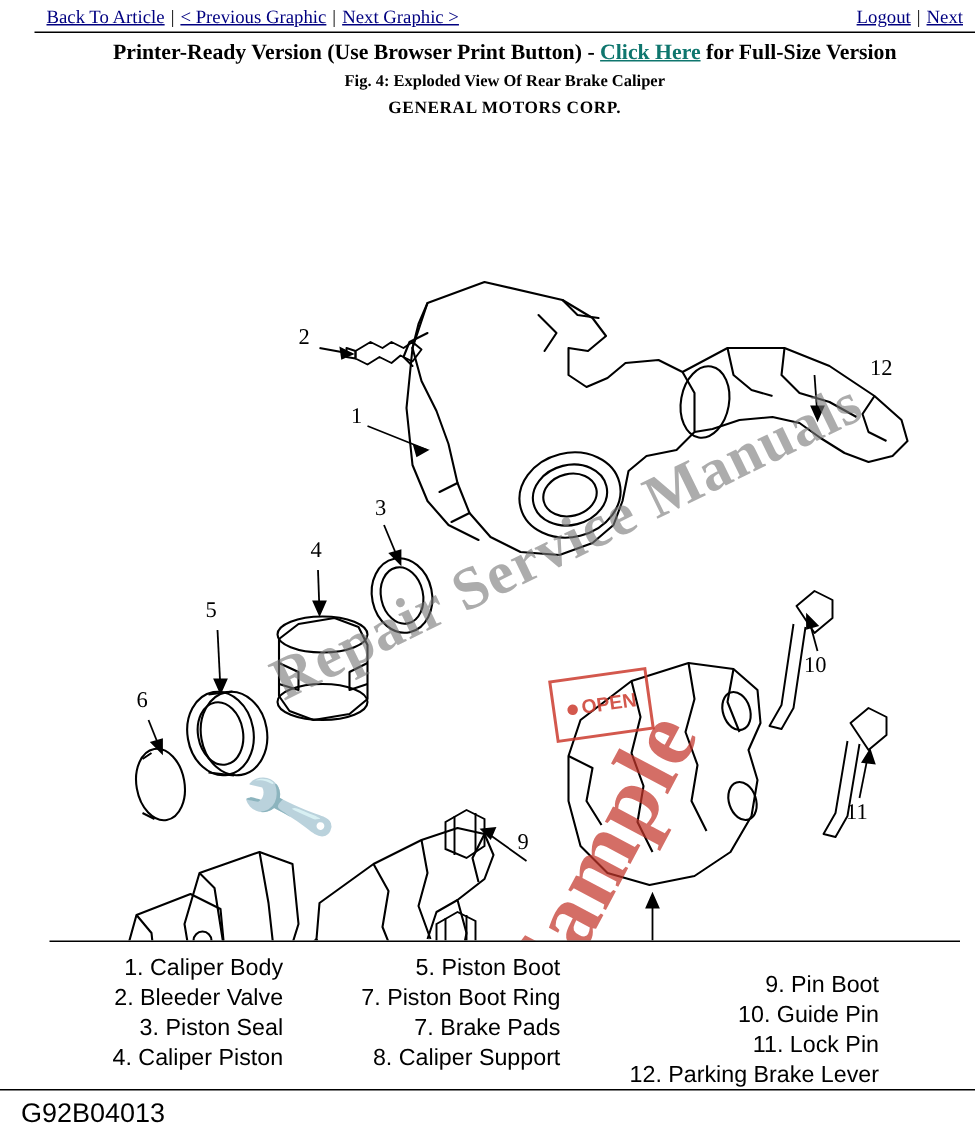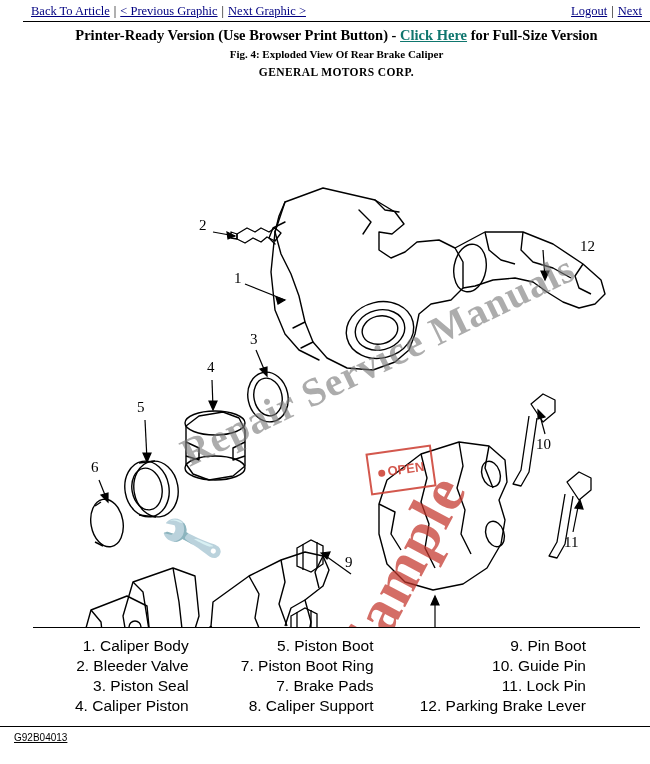--- a/index.html
+++ b/index.html
@@ -184,34 +184,33 @@
   .legend-col {
     padding: 0 6px;
   }
   .legend-col div {
     line-height: 20px;
     white-space: nowrap;
     text-align: right;
   }
   .legend-col.c1 { margin-left: 36px; }
   .legend-col.c2 { margin-left: 6px; }
-  .legend-col.c3 { margin-right: 48px; }
+  .legend-col.c3 { margin-right: 48px; margin-top: 11px; }
 
   .footer {
     position: absolute;
     left: 0;
     bottom: 0;
     width: 650px;
     border-top: 1px solid #000;
     box-sizing: border-box;
     padding: 5px 0 0 14px;
     font-family: "Liberation Sans", sans-serif;
-    font-size: 10px;
+    font-size: 18px;
     height: 26px;
-    text-decoration: underline;
   }
 </style>
 </head>
 <body>
 
 <div class="page">
 
   <div class="topnav">
     <div class="left">
       <a class="navlink">Back To Article</a><span class="sep">|</span><a class="navlink">&lt; Previous Graphic</a><span class="sep">|</span><a class="navlink">Next Graphic &gt;</a>

